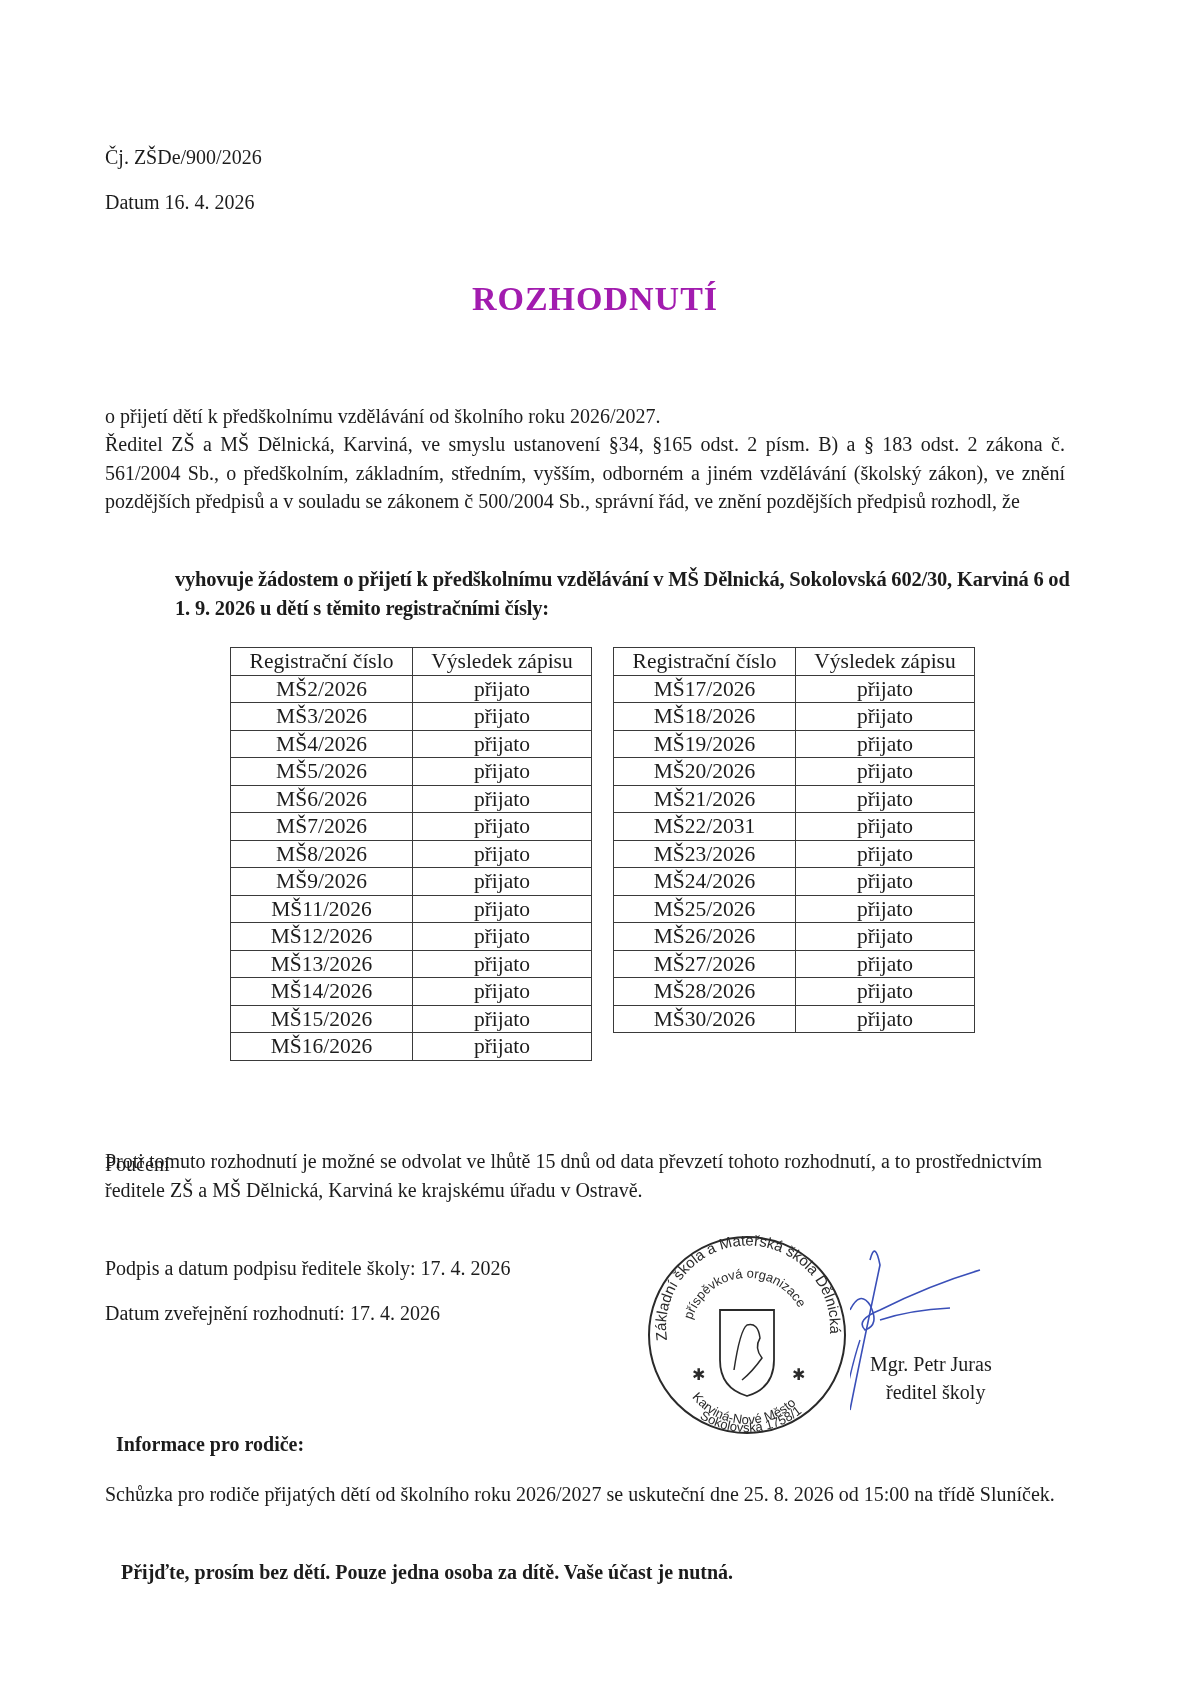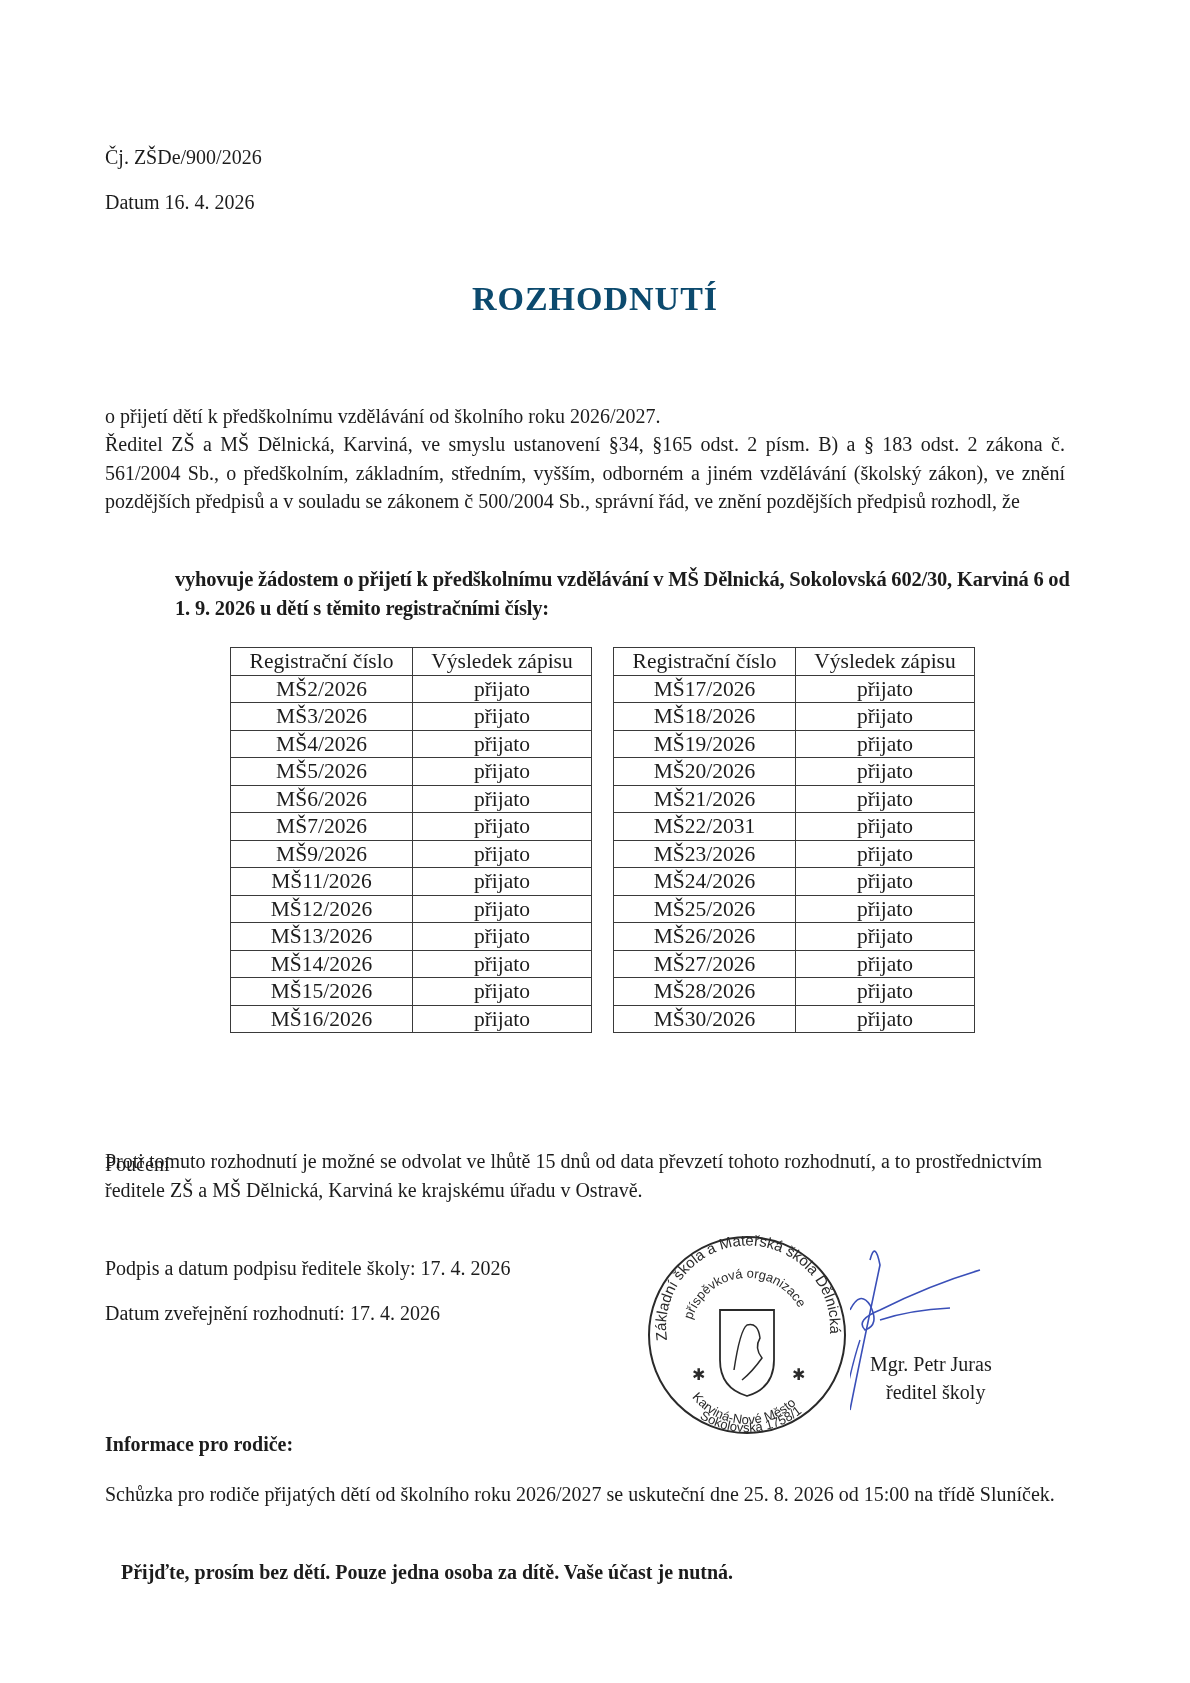--- a/index.html
+++ b/index.html
@@ -1,20 +1,20 @@
 <!DOCTYPE html>
 <html><head>
 <meta charset="utf-8">
 <style>
   html, body { margin:0; padding:0; background:#ffffff; }
   body { width:1190px; height:1683px; position:relative; overflow:hidden;
          font-family:"Liberation Serif", serif; color:#1c1c1c; }
   .abs { position:absolute; }
   .t20 { font-size:20px; line-height:28px; }
-  .title { left:0; width:1190px; top:280px; text-align:center; font-size:34px; font-weight:bold; color:#0c4a6e; letter-spacing:1px; }
+  .title { left:0; width:1190px; top:280px; text-align:center; font-size:34px; font-weight:bold; color:#a21caf; letter-spacing:1px; }
   .para { left:105px; width:960px; font-size:20px; line-height:28.5px; }
   .bold-para { left:175px; width:900px; font-size:20.5px; line-height:29px; font-weight:bold; letter-spacing:-0.2px; }
   table.reg { position:absolute; border-collapse:collapse; font-size:21.5px; }
   table.reg td, table.reg th { border:1.5px solid #3a3a3a; padding:0; height:26.5px; line-height:26px; text-align:center; font-weight:normal; }
   table.reg .c1 { width:181px; }
   table.reg .c2 { width:178px; }
   .bold20 { font-weight:bold; }
   .stamp { left:642px; top:1230px; width:210px; height:210px; }
   .sig { left:850px; top:1230px; width:220px; height:200px; }
 </style>
@@ -56,20 +56,24 @@
         <tr>
           <td class="c1">MŠ5/2026</td>
           <td class="c2">přijato</td>
         </tr>
         <tr>
           <td class="c1">MŠ6/2026</td>
           <td class="c2">přijato</td>
         </tr>
         <tr>
           <td class="c1">MŠ7/2026</td>
+          <td class="c2">přijato</td>
+        </tr>
+        <tr>
+          <td class="c1">MŠ8/2026</td>
           <td class="c2">přijato</td>
         </tr>
         <tr>
           <td class="c1">MŠ9/2026</td>
           <td class="c2">přijato</td>
         </tr>
         <tr>
           <td class="c1">MŠ11/2026</td>
           <td class="c2">přijato</td>
         </tr>
@@ -186,17 +190,17 @@
   <svg class="abs sig" viewBox="0 0 220 200">
     <path d="M 20 30 Q 25 10 30 35 Q 12 120 0 180" fill="none" stroke="#3a4fb8" stroke-width="1.6"></path>
     <path d="M 0 80 Q 10 60 20 75 Q 30 95 15 100 Q 5 90 30 80 Q 80 55 130 40" fill="none" stroke="#3a4fb8" stroke-width="1.6"></path>
     <path d="M 30 90 Q 60 80 100 78" fill="none" stroke="#3a4fb8" stroke-width="1.4"></path>
     <path d="M 10 110 Q 0 140 -10 195" fill="none" stroke="#3a4fb8" stroke-width="1.4"></path>
   </svg>
 
   <div class="abs t20" style="left:870px; top:1350px; text-align:left;">Mgr. Petr Juras</div>
   <div class="abs t20" style="left:886px; top:1378px;">ředitel školy</div>
 
-  <div class="abs t20 bold20" style="left:105px; top:1430px;">Informace pro rodiče:</div>
+  <div class="abs t20 bold20" style="left:116px; top:1430px;">Informace pro rodiče:</div>
   <div class="abs para" style="top:1480px; width:990px;">Schůzka pro rodiče přijatých dětí od školního roku 2026/2027 se uskuteční dne 25. 8. 2026 od 15:00 na třídě Sluníček.</div>
   <div class="abs t20 bold20" style="left:121px; top:1558px;">Přijďte, prosím bez dětí. Pouze jedna osoba za dítě. Vaše účast je nutná.</div>
 
 </div>
 
 </body></html>

